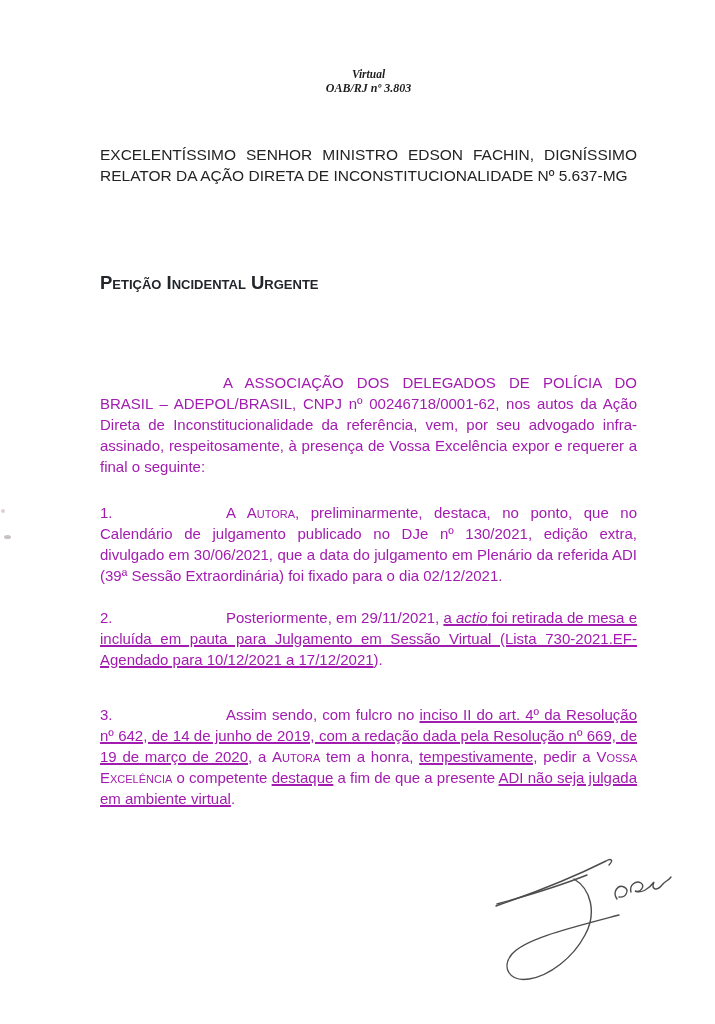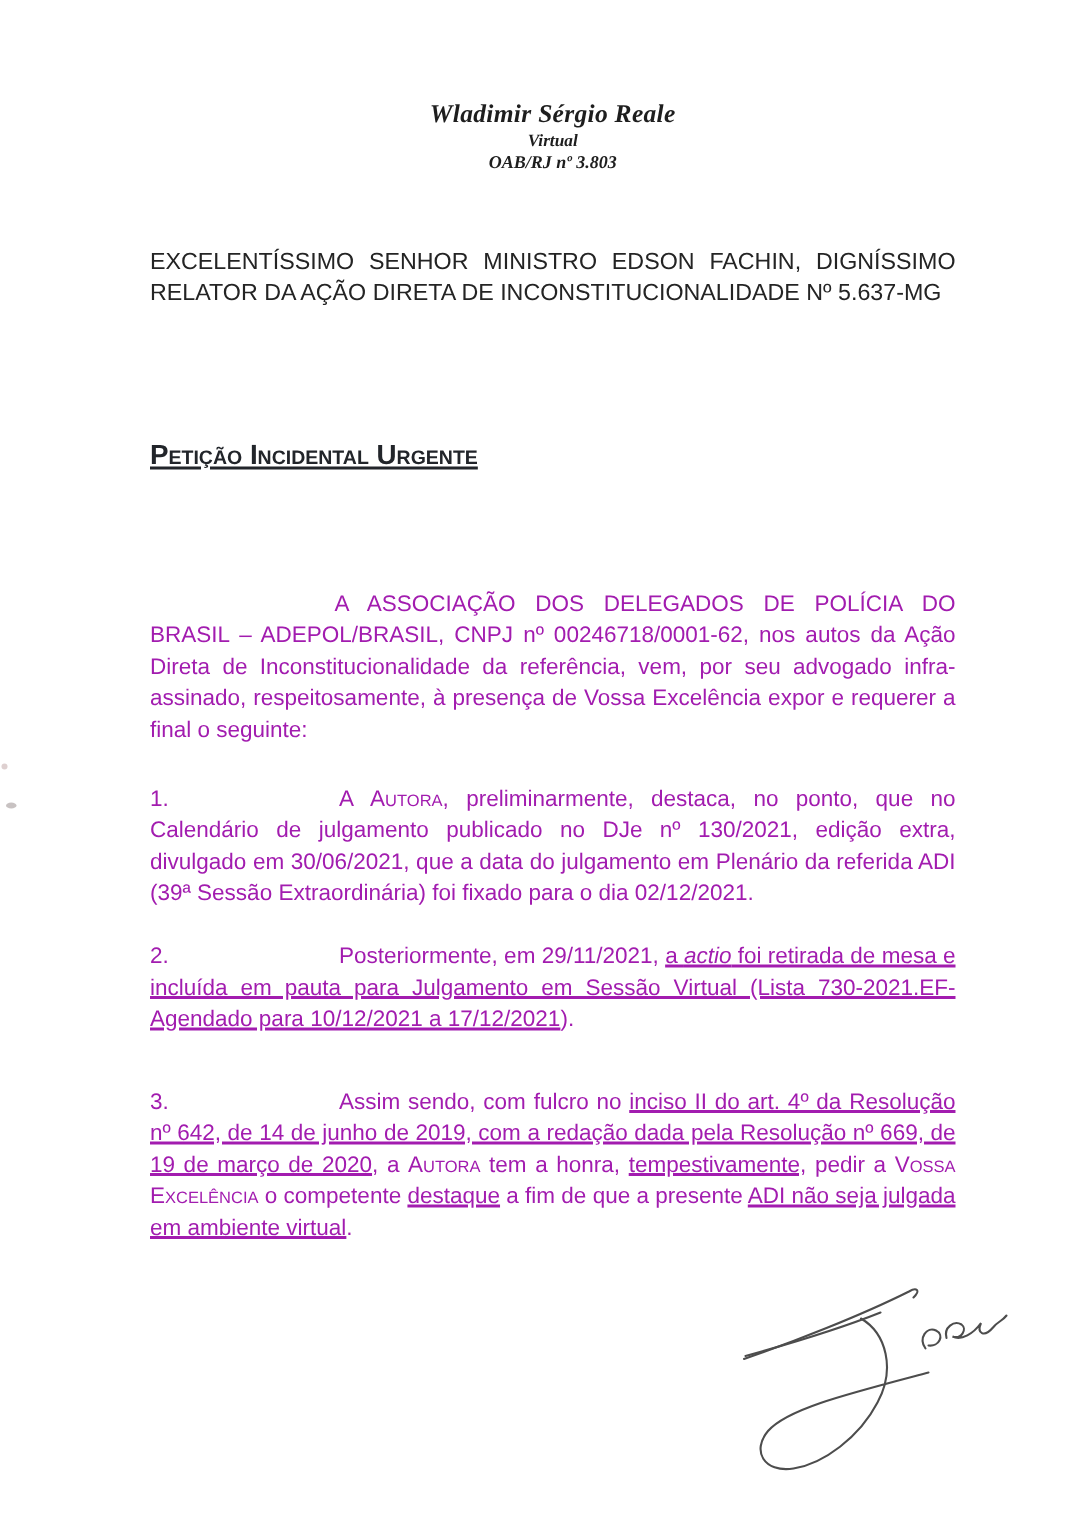--- a/index.html
+++ b/index.html
@@ -33,21 +33,20 @@
     color:#242424;
   }
   .doc-title {
     margin:84px 0 0 0;
     font-size:18.5px; line-height:25px;
     font-weight:bold;
     font-variant:small-caps;
     color:#22252a;
   }
   .doc-title .tspan {
-    text-decoration:underline;
     text-decoration-thickness:2px;
     text-underline-offset:2px;
     margin-top:40px;
   }
   .para {
     margin:0;
     font-size:15px; line-height:21px;
     text-align:justify;
     color:#a21caf;
   }
@@ -77,21 +76,20 @@
   .speck { position:absolute; border-radius:50%; opacity:.55; }
   .speck1 { left:1px;  top:509px; width:4px; height:4px; background:#c2a9a9; }
   .speck2 { left:4px;  top:535px; width:7px; height:4px; background:#9a8f8f; }
 </style>
 </head>
 <body>
 
 <div class="page">
 
   <div class="letterhead">
-    <div class="lh-name">Wladimir Sérgio Reale</div>
     <div class="lh-role">Virtual</div>
     <div class="lh-oab">OAB/RJ nº 3.803</div>
   </div>
 
   <div class="content">
 
     <p class="addressee"><span class="b">EXCELENTÍSSIMO SENHOR MINISTRO EDSON FACHIN, DIGNÍSSIMO RELATOR DA AÇÃO DIRETA DE INCONSTITUCIONALIDADE Nº 5.637-MG</span></p>
 
     <h1 class="doc-title"><span class="tspan">Petição Incidental Urgente</span></h1>
 

